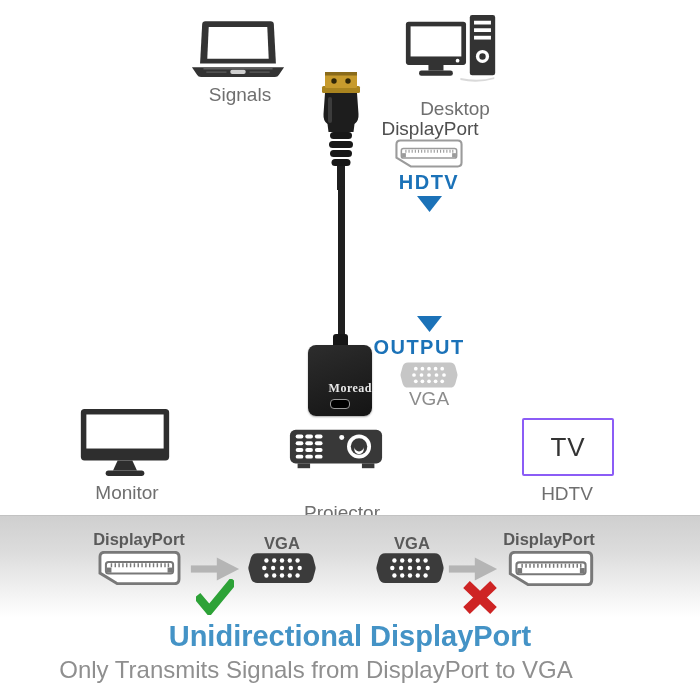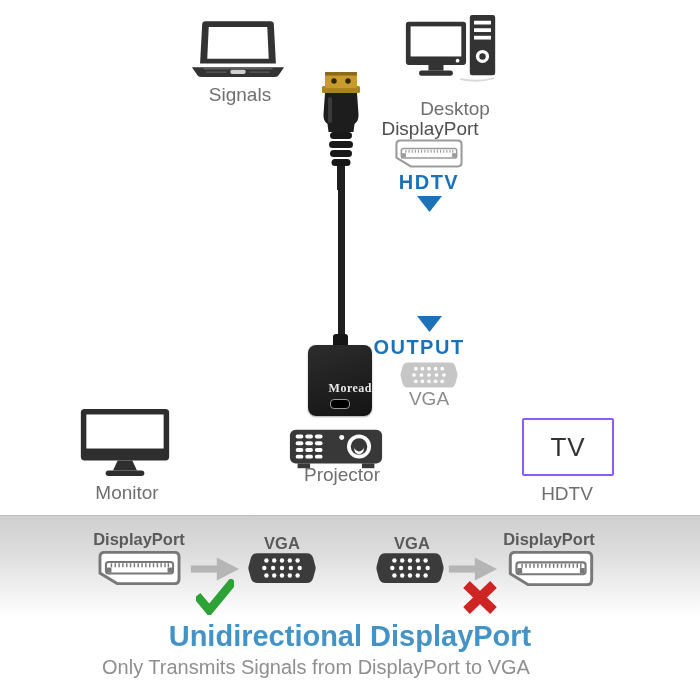--- a/index.html
+++ b/index.html
@@ -37,21 +37,21 @@
   
   [data-name="output-arrow-icon"]{left:417px;top:316px;width:25px;height:16px;}
   [data-name="output-label"]{left:369px;top:336px;width:100px;}
   [data-name="vga-port-icon-output"]{left:399px;top:360px;width:60px;height:30px;}
   [data-name="output-port-label"]{left:379px;top:388px;width:100px;color:#8c8c8c;}
 
   
   [data-name="monitor-icon"]{left:79px;top:407px;width:92px;height:72px;}
   [data-name="monitor-label"]{left:77px;top:482px;width:100px;}
   [data-name="projector-icon"]{left:288px;top:426px;width:96px;height:46px;}
-  [data-name="projector-label"]{left:292px;top:464px;width:100px;}
+  [data-name="projector-label"]{left:292px;top:502px;width:100px;}
   [data-name="tv-icon"]{left:522px;top:418px;width:92px;height:58px;border:2px solid #8b5cf6;border-radius:2px;
       box-sizing:border-box;background:#fff;display:flex;align-items:center;justify-content:center;}
   [data-name="tv-screen-text"]{color:#333;font-size:26px;letter-spacing:1px;}
   [data-name="tv-label"]{left:517px;top:483px;width:100px;}
 
   
   [data-name="transmission-band"]{left:0;top:515px;width:700px;height:101px;
       background:linear-gradient(#cfcfcf 0%,#dcdcdc 35%,#efefef 70%,#ffffff 100%);
       border-top:1px solid #c2c2c2;}
   [data-name="flow-allowed-from-label"]{left:89px;top:530px;width:100px;}
@@ -65,21 +65,21 @@
   [data-name="vga-port-icon-blocked"]{left:374px;top:551px;width:72px;height:34px;}
   [data-name="flow-blocked-arrow-icon"]{left:448px;top:555px;width:50px;height:28px;}
   [data-name="x-icon"]{left:462px;top:580px;width:36px;height:35px;}
   [data-name="flow-blocked-to-label"]{left:499px;top:530px;width:100px;}
   [data-name="displayport-port-icon-blocked"]{left:507px;top:551px;width:88px;height:35px;}
 
   
   [data-name="footer-title"]{left:0;top:620px;width:700px;text-align:center;
       color:#4493c6;font-size:29px;font-weight:bold;}
   [data-name="footer-subtitle"]{left:0;top:656px;width:632px;text-align:center;
-      color:#8f8f8f;font-size:20px;}
+      color:#8f8f8f;font-size:24px;}
 </style>
 </head>
 <body>
 
 <div id="canvas" data-name="product-diagram">
 
   <svg class="abs" data-name="laptop-icon" viewBox="0 0 100 64">
     <path d="M16 2 H84 Q87 2 87.3 5 L89.5 46 H10.5 L12.7 5 Q13 2 16 2 Z" fill="#333"></path>
     <path d="M19.5 8 H80.5 L82 41 H18 Z" fill="#fff"></path>
     <path d="M2 50 H98 L92.5 58 Q91.5 60 88.5 60 H11.5 Q8.5 60 7.5 58 Z" fill="#333"></path>

